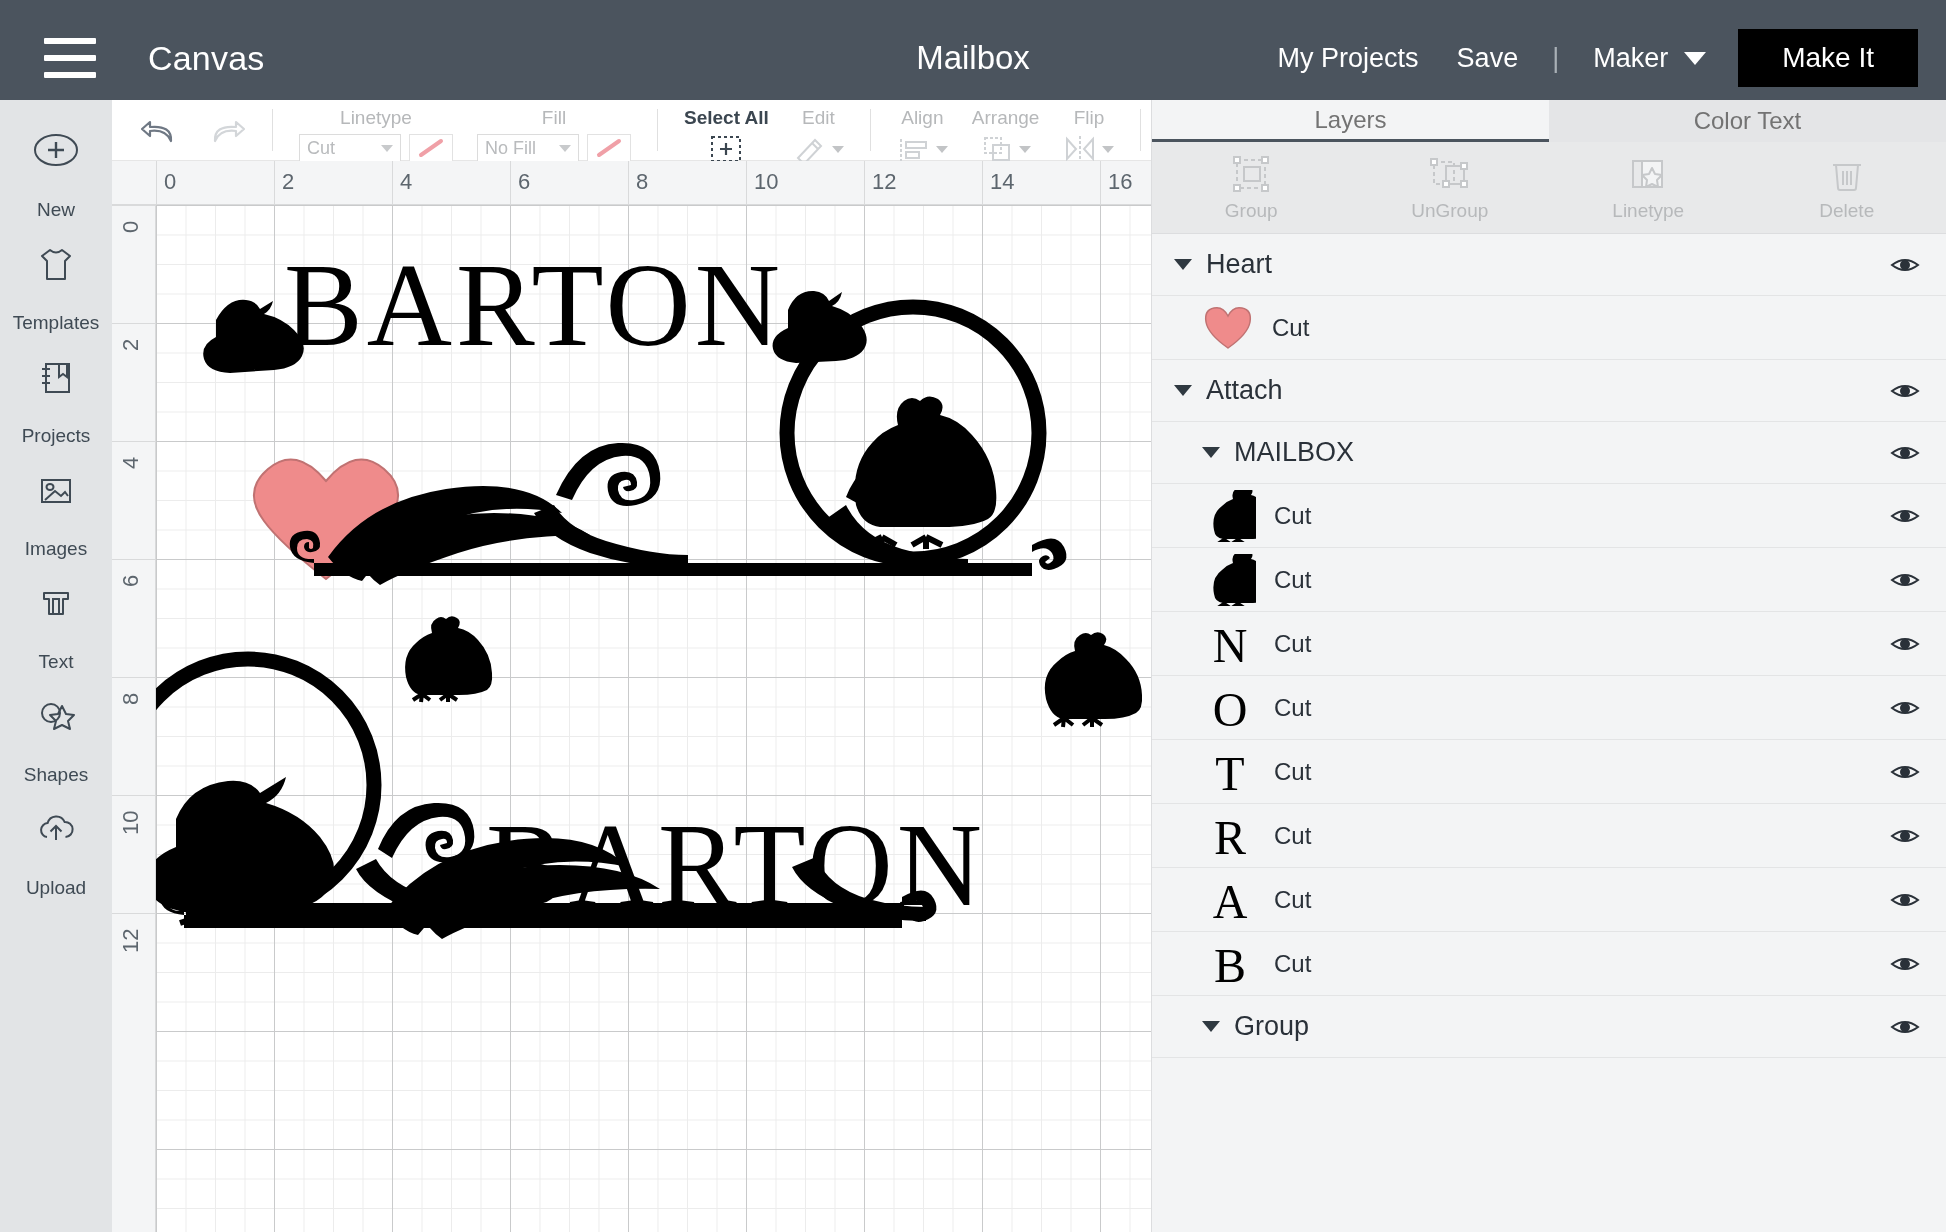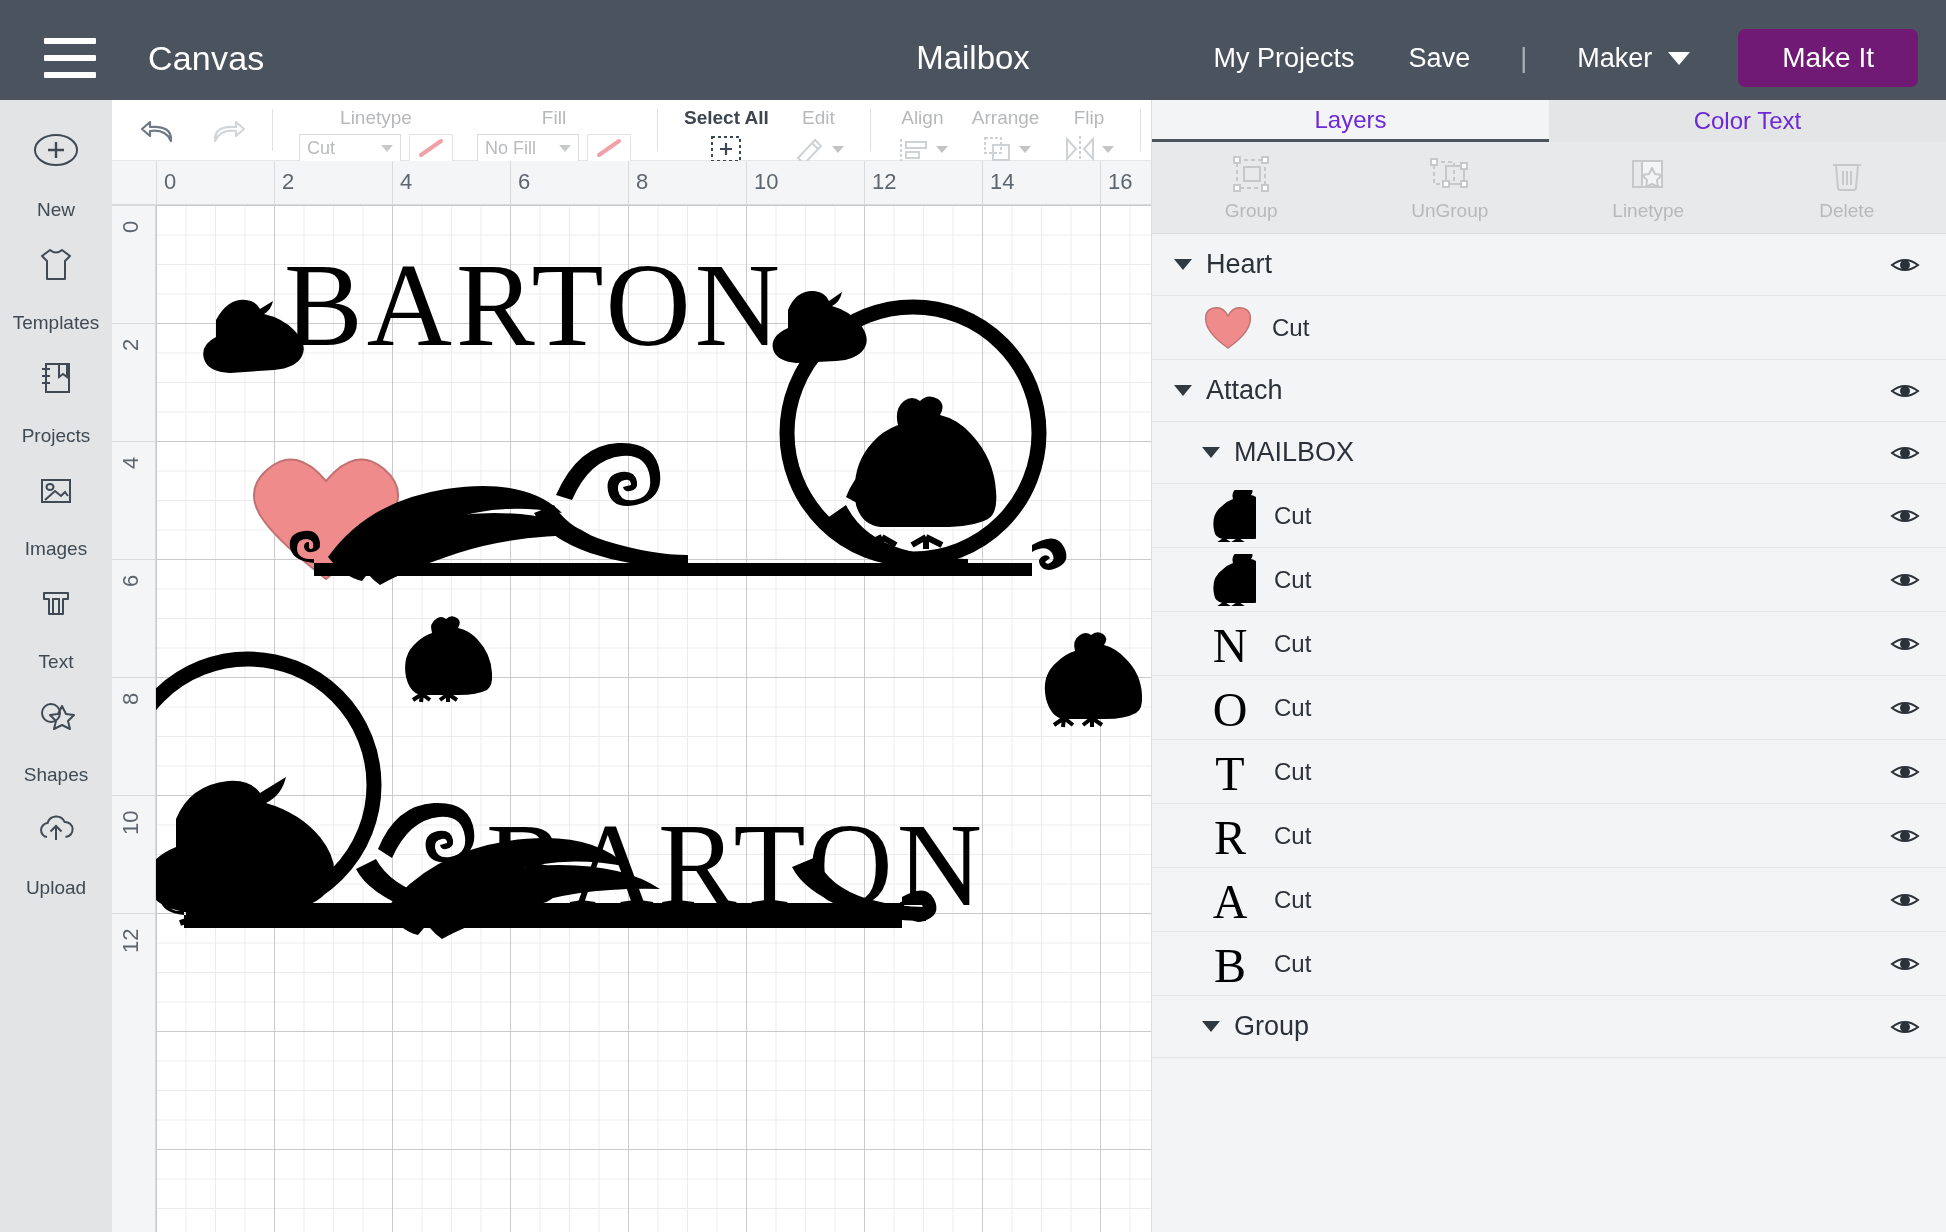--- a/index.html
+++ b/index.html
@@ -23,38 +23,38 @@
   }
   .hamburger span { display: block; height: 6px; background: #ffffff; border-radius: 1px; }
   .canvas-title {
     margin-left: 52px; color: #ffffff; font-size: 34px; letter-spacing: .2px;
   }
   .project-title {
     position: absolute; left: 0; right: 0; text-align: center;
     color: #ffffff; font-size: 33px; pointer-events: none;
   }
   .top-right {
-    margin-left: auto; display: flex; align-items: center; gap: 16px;
+    margin-left: auto; display: flex; align-items: center; gap: 0;
     padding-right: 28px;
   }
   .top-right .tlink {
     color: #ffffff; font-size: 27px; cursor: pointer;
   }
   .tlink.myproj { margin-right: 38px; }
   .tlink.save  { margin-right: 34px; }
   .tsep { color: #a9b0b6; font-size: 27px; margin-right: 34px; }
   .machine {
     display: flex; align-items: center; gap: 16px; color: #fff;
     font-size: 27px; margin-right: 32px; cursor: pointer;
   }
   .chev-d { width: 0; height: 0; border-left: 11px solid transparent;
             border-right: 11px solid transparent; border-top: 13px solid #fff; }
   .makeit {
-    background: #701a75; color: #ffffff; font-size: 28px;
-    border: none; border-radius: 7px; padding: 4px 44px; height: 58px;
+    background: #000000; color: #ffffff; font-size: 28px;
+    border: none; border-radius: 0; padding: 4px 44px; height: 58px;
     cursor: pointer;
   }
 
   
   .rail {
     position: absolute; left: 0; top: 100px; width: 112px; height: 1132px;
     background: #e2e4e6; display: flex; flex-direction: column;
     align-items: center; padding-top: 18px;
   }
   .rail-item {
@@ -141,21 +141,21 @@
   .art { position: absolute; left: 0; top: 0; width: 995px; height: 1027px; }
 
   
   .rpanel {
     position: absolute; left: 1151px; top: 100px; width: 795px; height: 1132px;
     background: #f3f4f5; border-left: 1px solid #dcdddf;
   }
   .rtabs { display: flex; height: 42px; background: #e4e5e7; }
   .rtab {
     flex: 1; display: flex; align-items: center; justify-content: center;
-    font-size: 24px; color: #6d28d9; cursor: pointer;
+    font-size: 24px; color: #737373; cursor: pointer;
   }
   .rtab.active { background: #f3f4f5; border-bottom: 3px solid #4b545e; }
   .ractions {
     display: flex; height: 92px; background: #e8e9ea;
     border-bottom: 1px solid #dcdddf;
   }
   .raction {
     flex: 1; display: flex; flex-direction: column; align-items: center;
     justify-content: center; gap: 6px; cursor: pointer;
   }

